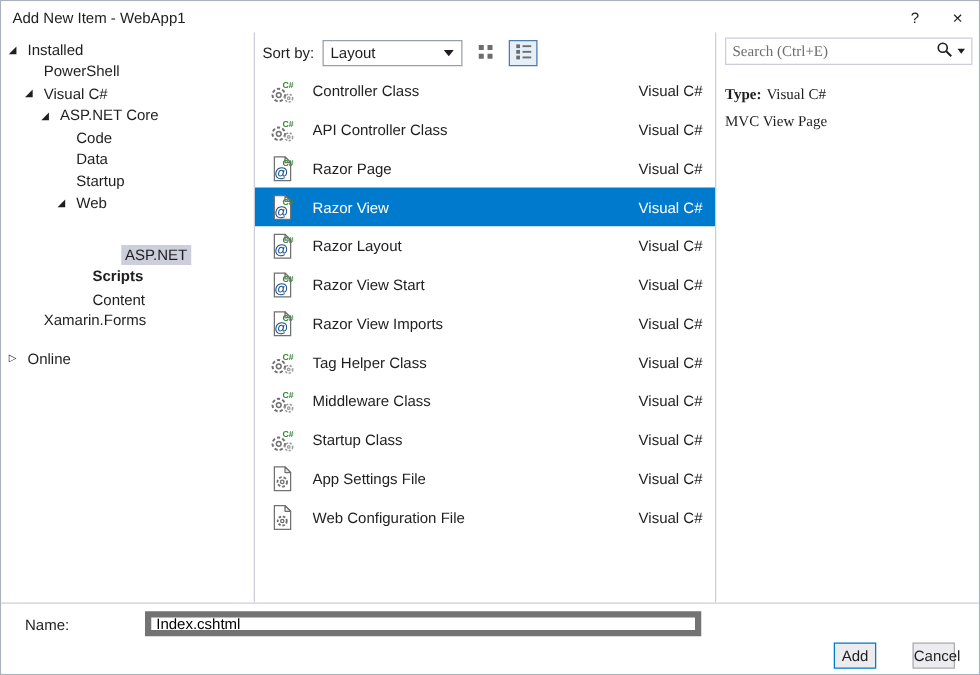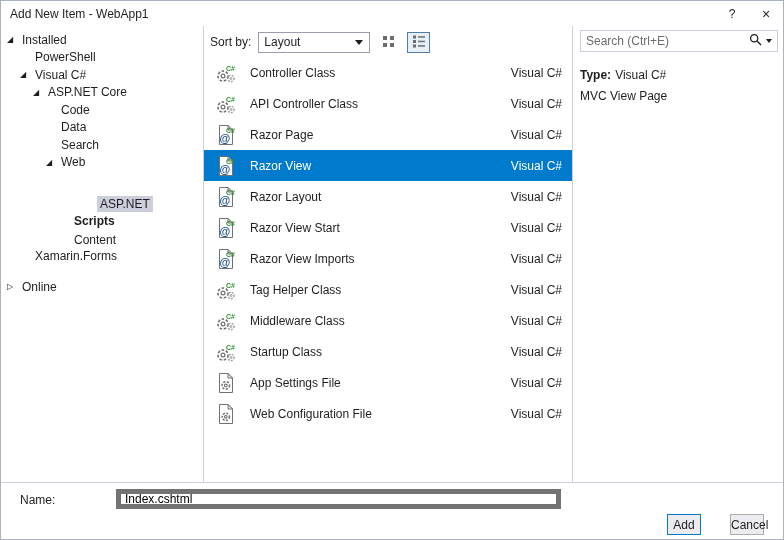--- a/index.html
+++ b/index.html
@@ -38,21 +38,21 @@
   .view-btn.active { border-color:#4f7dab; background:#e6eff8; }
 
   .list { flex:1; overflow:hidden; padding-top:2px; }
   .list-item { height:31px; display:flex; align-items:center; padding:0 10px 0 9px; cursor:default; }
   .item-icon { width:26px; height:24px; margin-right:11px; display:flex; align-items:center; justify-content:center; flex-shrink:0; }
   .item-name { flex:1; white-space:nowrap; overflow:hidden; }
   .item-lang { margin-left:8px; white-space:nowrap; }
   .list-item.selected { background:var(--accent,#007acc); color:#fff; }
 
   
-  .right-panel { width:210px; padding:4px 5px 0 7px; }
+  .right-panel { width:210px; padding:4px 5px 0 7px;font-family:Liberation Serif, serif; }
   .searchbox { height:22px; border:1px solid #cccedb; background:#fff; display:flex; align-items:center; }
   .searchbox input { flex:1; min-width:0; border:0; outline:0; padding:0 5px; font:inherit; color:#1e1e1e; background:transparent; }
   .searchbox input::placeholder { color:#6d6d6d; }
   .search-icons { display:flex; align-items:center; gap:4px; padding-right:5px; flex-shrink:0; }
   .sm-arrow { width:0; height:0; border-left:3.5px solid transparent; border-right:3.5px solid transparent; border-top:4.5px solid #1e1e1e; display:inline-block; }
   .type-line { margin-top:16px; white-space:nowrap; }
   .type-label { font-weight:bold; margin-right:4px; }
   .desc-line { margin-top:7px; white-space:nowrap; }
 
   
@@ -100,21 +100,21 @@
         <div class="tree-item" style="padding-left: 45px;">
     <span class="expander"></span>
     <span class="tree-label">Code</span>
   </div>
         <div class="tree-item" style="padding-left: 45px;">
     <span class="expander"></span>
     <span class="tree-label">Data</span>
   </div>
         <div class="tree-item" style="padding-left: 45px;">
     <span class="expander"></span>
-    <span class="tree-label">Search</span>
+    <span class="tree-label">Startup</span>
   </div>
         <div class="tree-item" style="padding-left: 45px;">
     <span class="expander">◢</span>
     <span class="tree-label">Web</span>
   </div>
         <div class="tree-item" style="padding-left: 84px; margin-top: 24px;">
     <span class="expander"></span>
     <span class="tree-label selected">ASP.NET</span>
   </div>
         <div class="tree-item" style="padding-left: 58px; font-weight: bold;">

